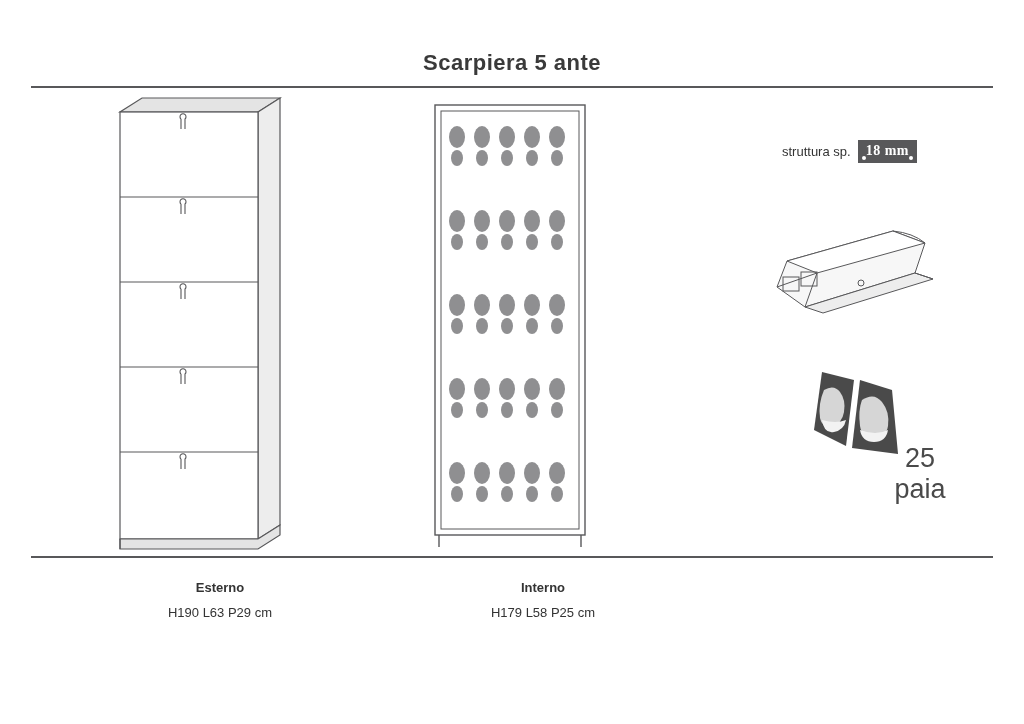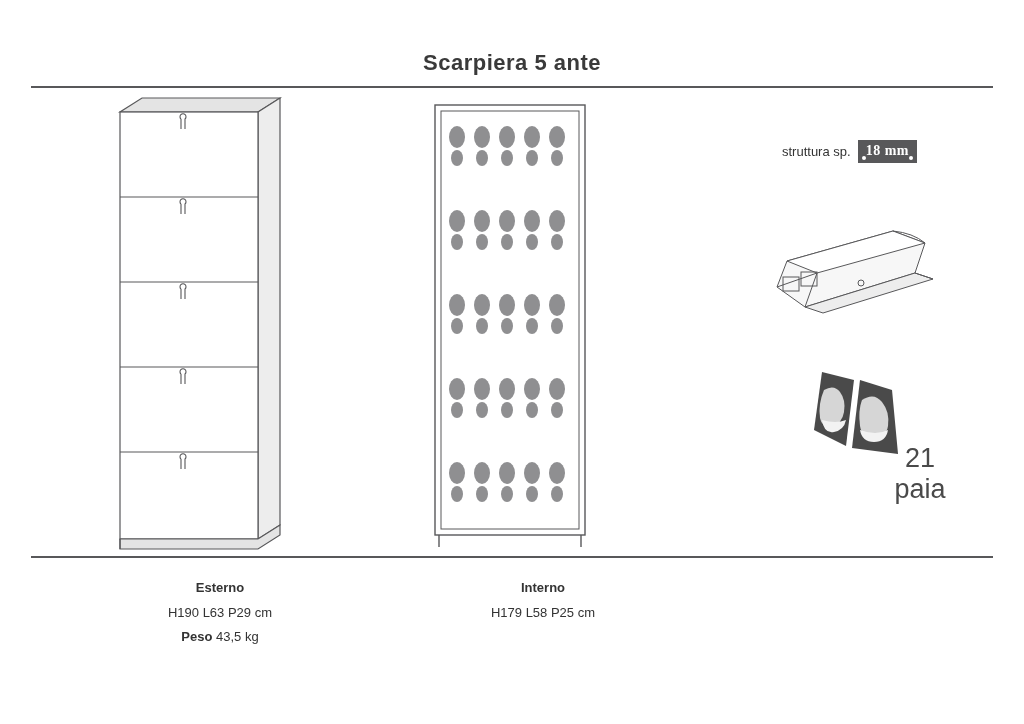--- a/index.html
+++ b/index.html
@@ -303,31 +303,27 @@
 
       <path d="M24,22 q10,-6 16,2 q6,8 4,20 q-2,12 -12,14 q-10,2 -12,-8 q-2,-14 4,-28 z" fill="#d6d6d6"></path>
       <path d="M22,52 q14,4 24,0 q-2,10 -12,12 q-10,2 -12,-12 z" fill="#f2f2f2"></path>
 
       <path d="M62,32 q12,-8 20,2 q8,10 6,24 q-2,12 -14,12 q-12,0 -14,-12 q-2,-16 2,-26 z" fill="#d6d6d6"></path>
       <path d="M60,62 q16,6 28,0 q-2,12 -14,12 q-12,0 -14,-12 z" fill="#f2f2f2"></path>
     </g>
   </svg>
 
   <div class="pairs">
-    <span class="num">21</span>
+    <span class="num">25</span>
     <span class="unit">paia</span>
   </div>
 
   <div class="caption-block caption-ext">
     <div class="head">Esterno</div>
     <div class="dims">H190 L63 P29 cm</div>
-    <div class="dims">
-      <b>Peso</b>
-      <span>43,5 kg</span>
-    </div>
   </div>
 
   <div class="caption-block caption-int">
     <div class="head">Interno</div>
     <div class="dims">H179 L58 P25 cm</div>
   </div>
 
 </div>
 
 </body></html>

